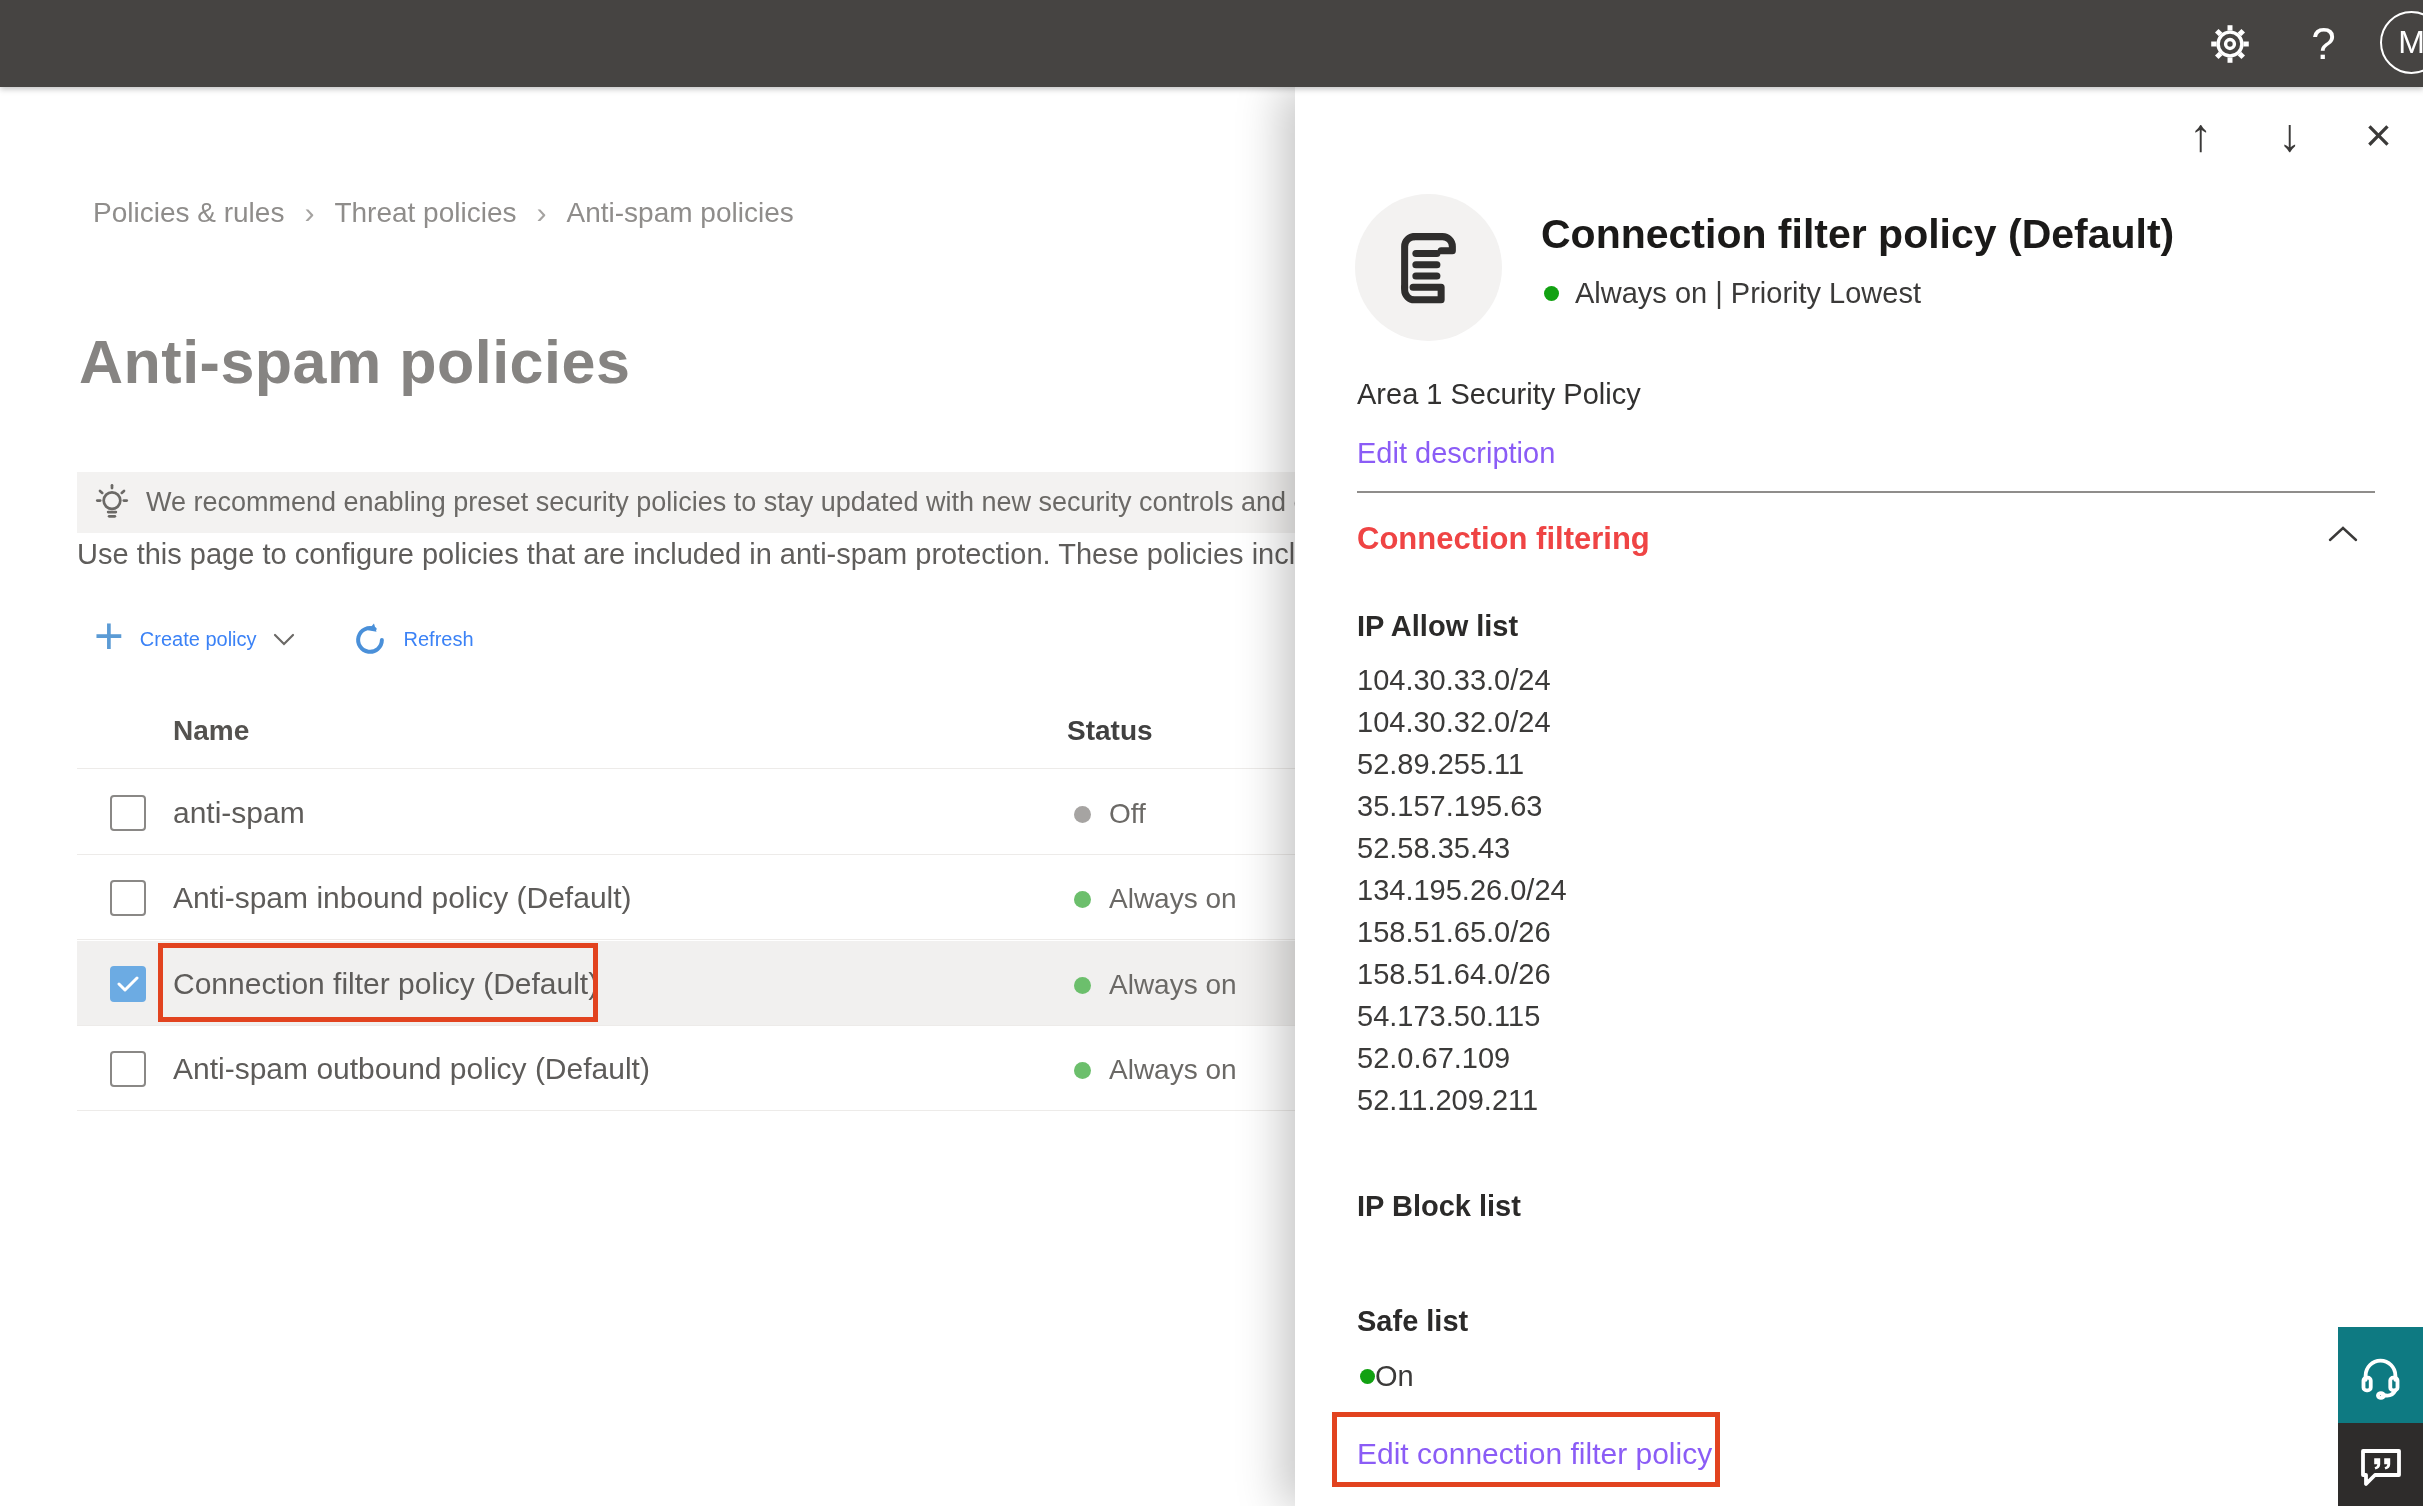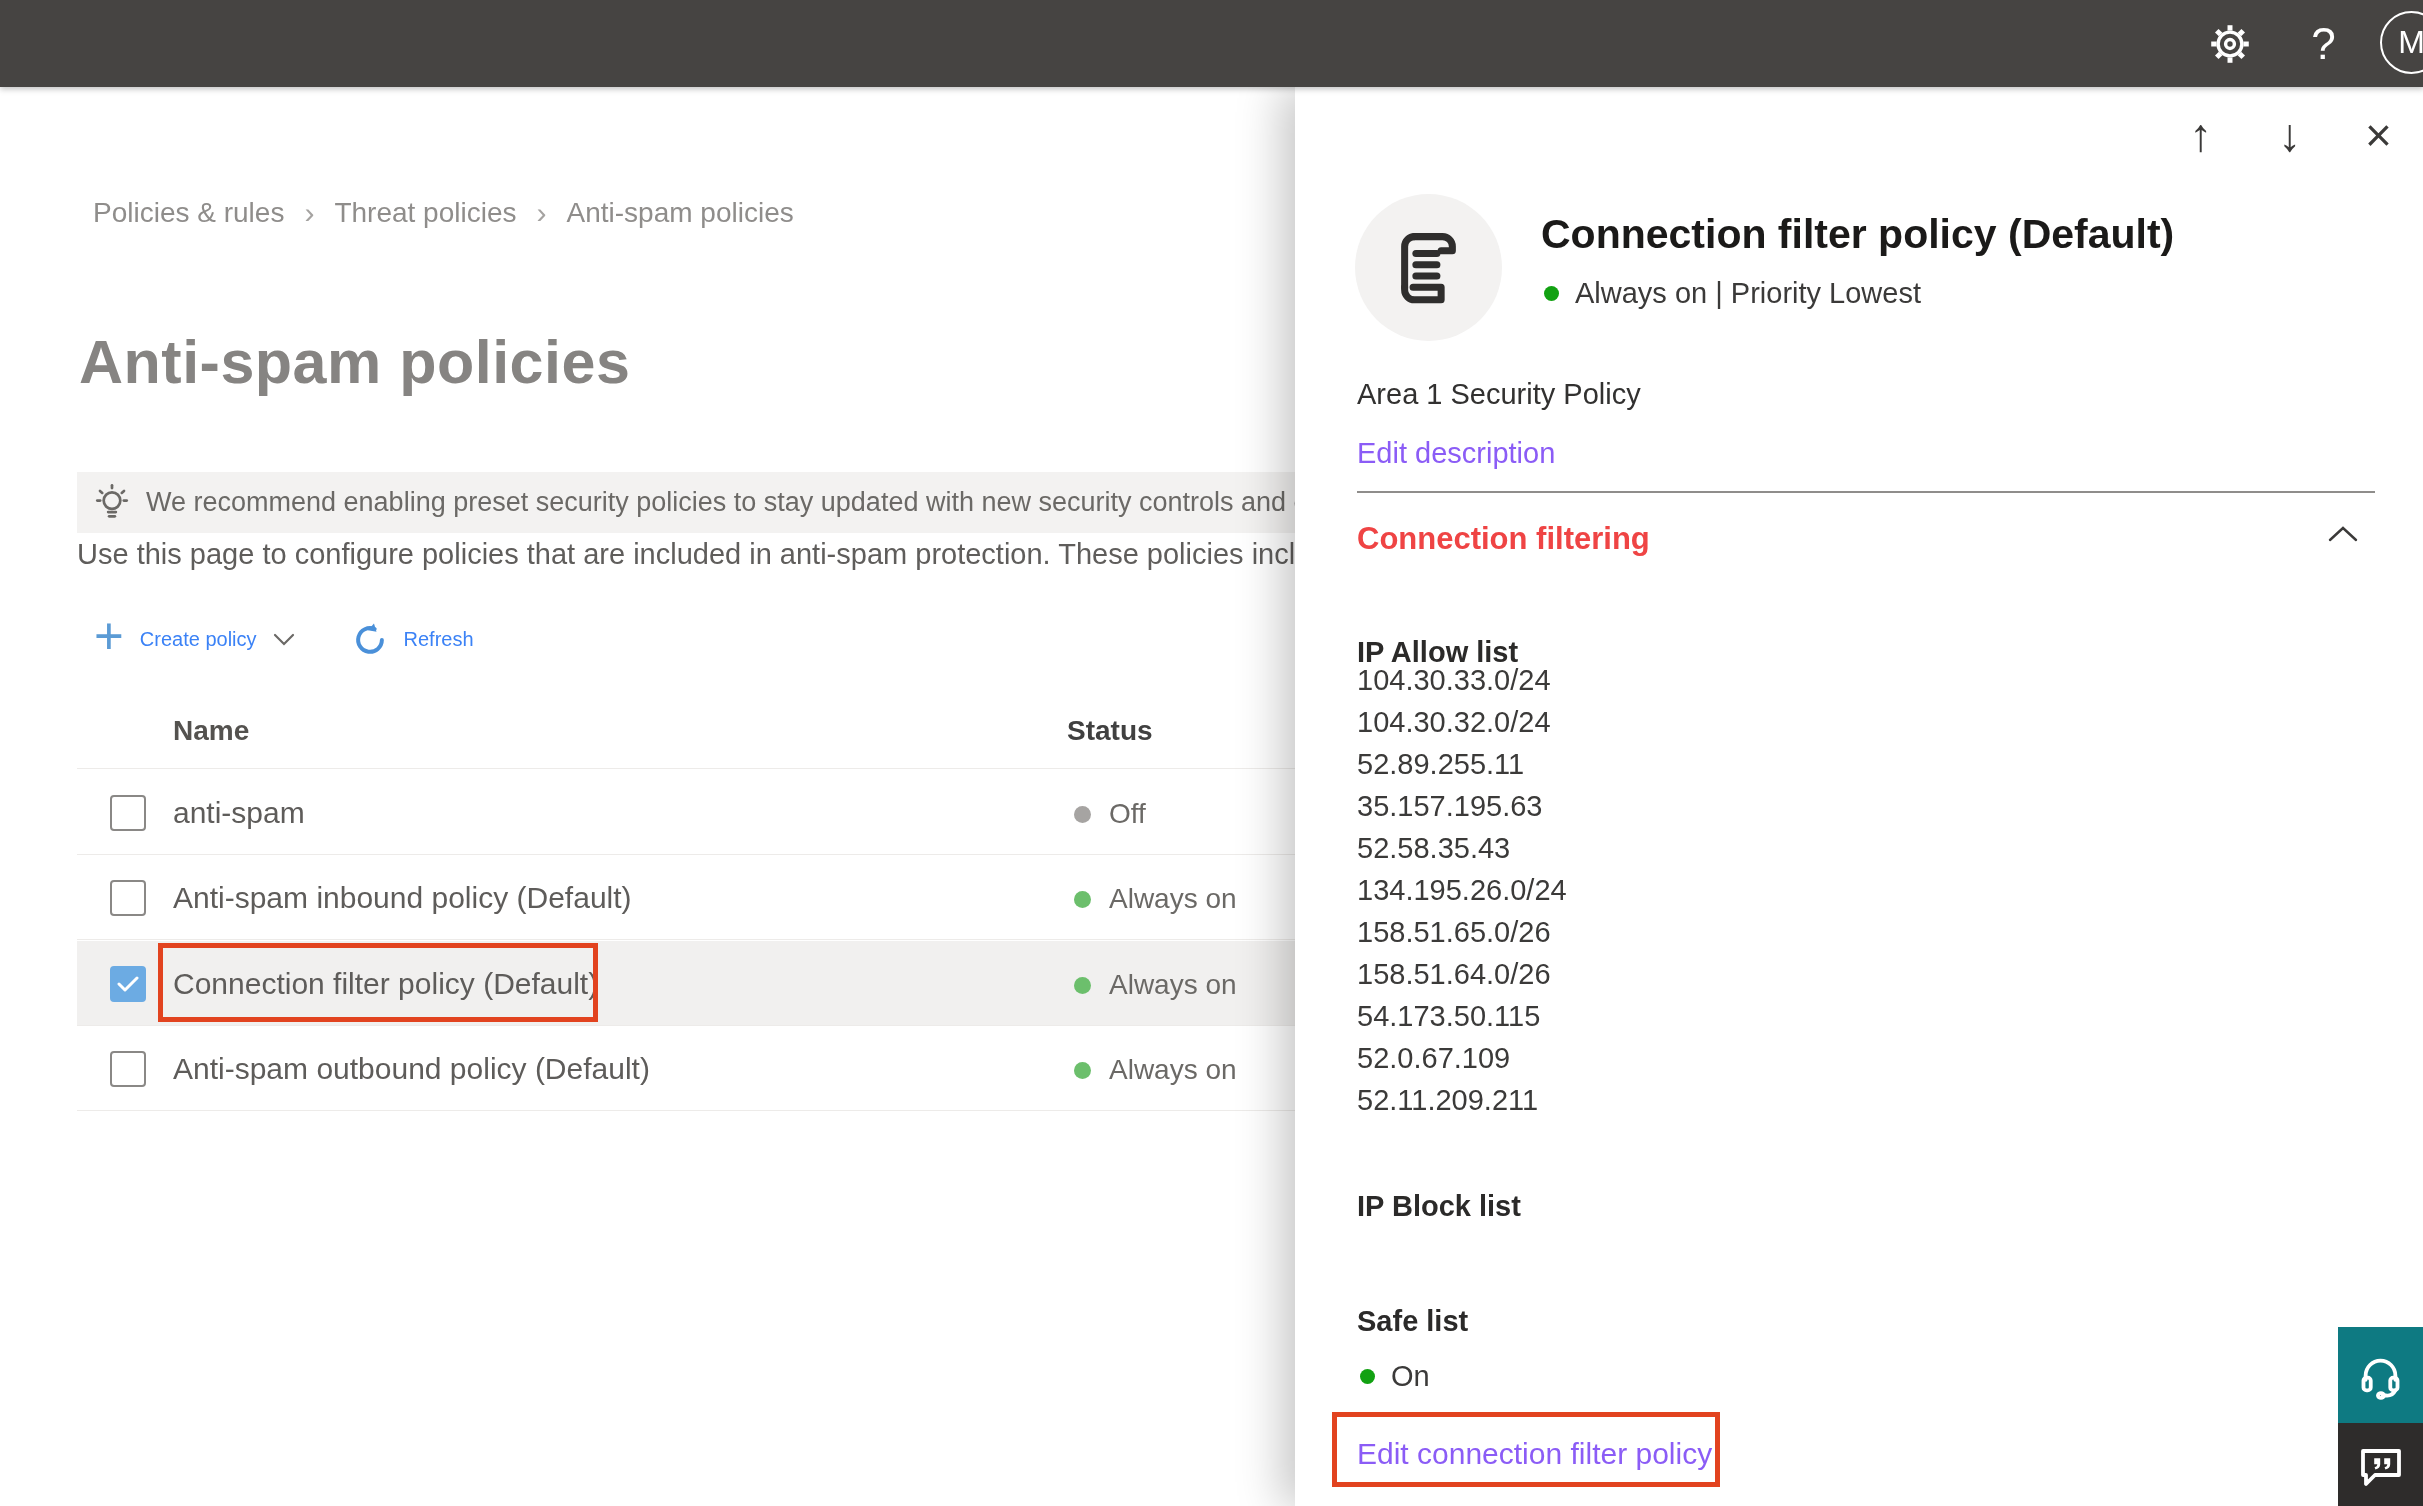--- a/index.html
+++ b/index.html
@@ -73,21 +73,21 @@
   .dot.bright-on { background:#12a112; width:15px; height:15px; }
   .fly-status-text { font-size:29px; color:#3b3a39; }
   .fly-desc { position:absolute; left:62px; top:291px; font-size:29px; color:#323130; }
   .link { color:#8b5cf6; cursor:pointer; }
   .fly-editdesc { position:absolute; left:62px; top:350px; font-size:29px; }
   .fly-divider { position:absolute; left:62px; top:404px; width:1018px; height:2px; background:#8f8d8b; }
   .fly-section { position:absolute; left:62px; top:434px; font-size:31px; font-weight:700; color:#ef4444; }
   .chevron-up-btn { position:absolute; right:65px; top:438px; cursor:pointer; }
   .fly-sub { font-size:29px; font-weight:700; color:#2b2a29; position:absolute; left:62px; }
   .ip-list { position:absolute; left:62px; top:572px; font-size:29px; color:#3b3a39; line-height:42px; }
-  .safe-status { position:absolute; left:65px; top:1273px; display:flex; align-items:center; gap:16px; }
+  .safe-status { position:absolute; left:65px; top:1273px; display:flex; align-items:center; }
   .fly-editlink { position:absolute; left:62px; top:1350px; font-size:30px; }
 
   
   .corner-btn { position:absolute; left:2338px; width:85px; height:96px; display:flex;
     align-items:center; justify-content:center; cursor:pointer; z-index:90; }
   .support-btn { top:1327px; background:#0e7a82; }
   .feedback-btn { top:1423px; background:#2e2c2b; height:84px; }
 
   svg { display:block; }
 </style>
@@ -248,21 +248,21 @@
   <div class="fly-editdesc link">Edit description</div>
   <div class="fly-divider"></div>
 
   <div class="fly-section">Connection filtering</div>
   <div class="chevron-up-btn">
     <svg width="32" height="18" viewBox="0 0 32 18" fill="none" stroke="#3b3a39" stroke-width="2.4" stroke-linecap="round">
         <polyline points="3,15 16,3 29,15"></polyline>
       </svg>
   </div>
 
-  <div class="fly-sub" style="top:523px;margin-top:26px;">IP Allow list</div>
+  <div class="fly-sub" style="top:523px;">IP Allow list</div>
   <div class="ip-list">
     <div>104.30.33.0/24</div>
     <div>104.30.32.0/24</div>
     <div>52.89.255.11</div>
     <div>35.157.195.63</div>
     <div>52.58.35.43</div>
     <div>134.195.26.0/24</div>
     <div>158.51.65.0/26</div>
     <div>158.51.64.0/26</div>
     <div>54.173.50.115</div>

